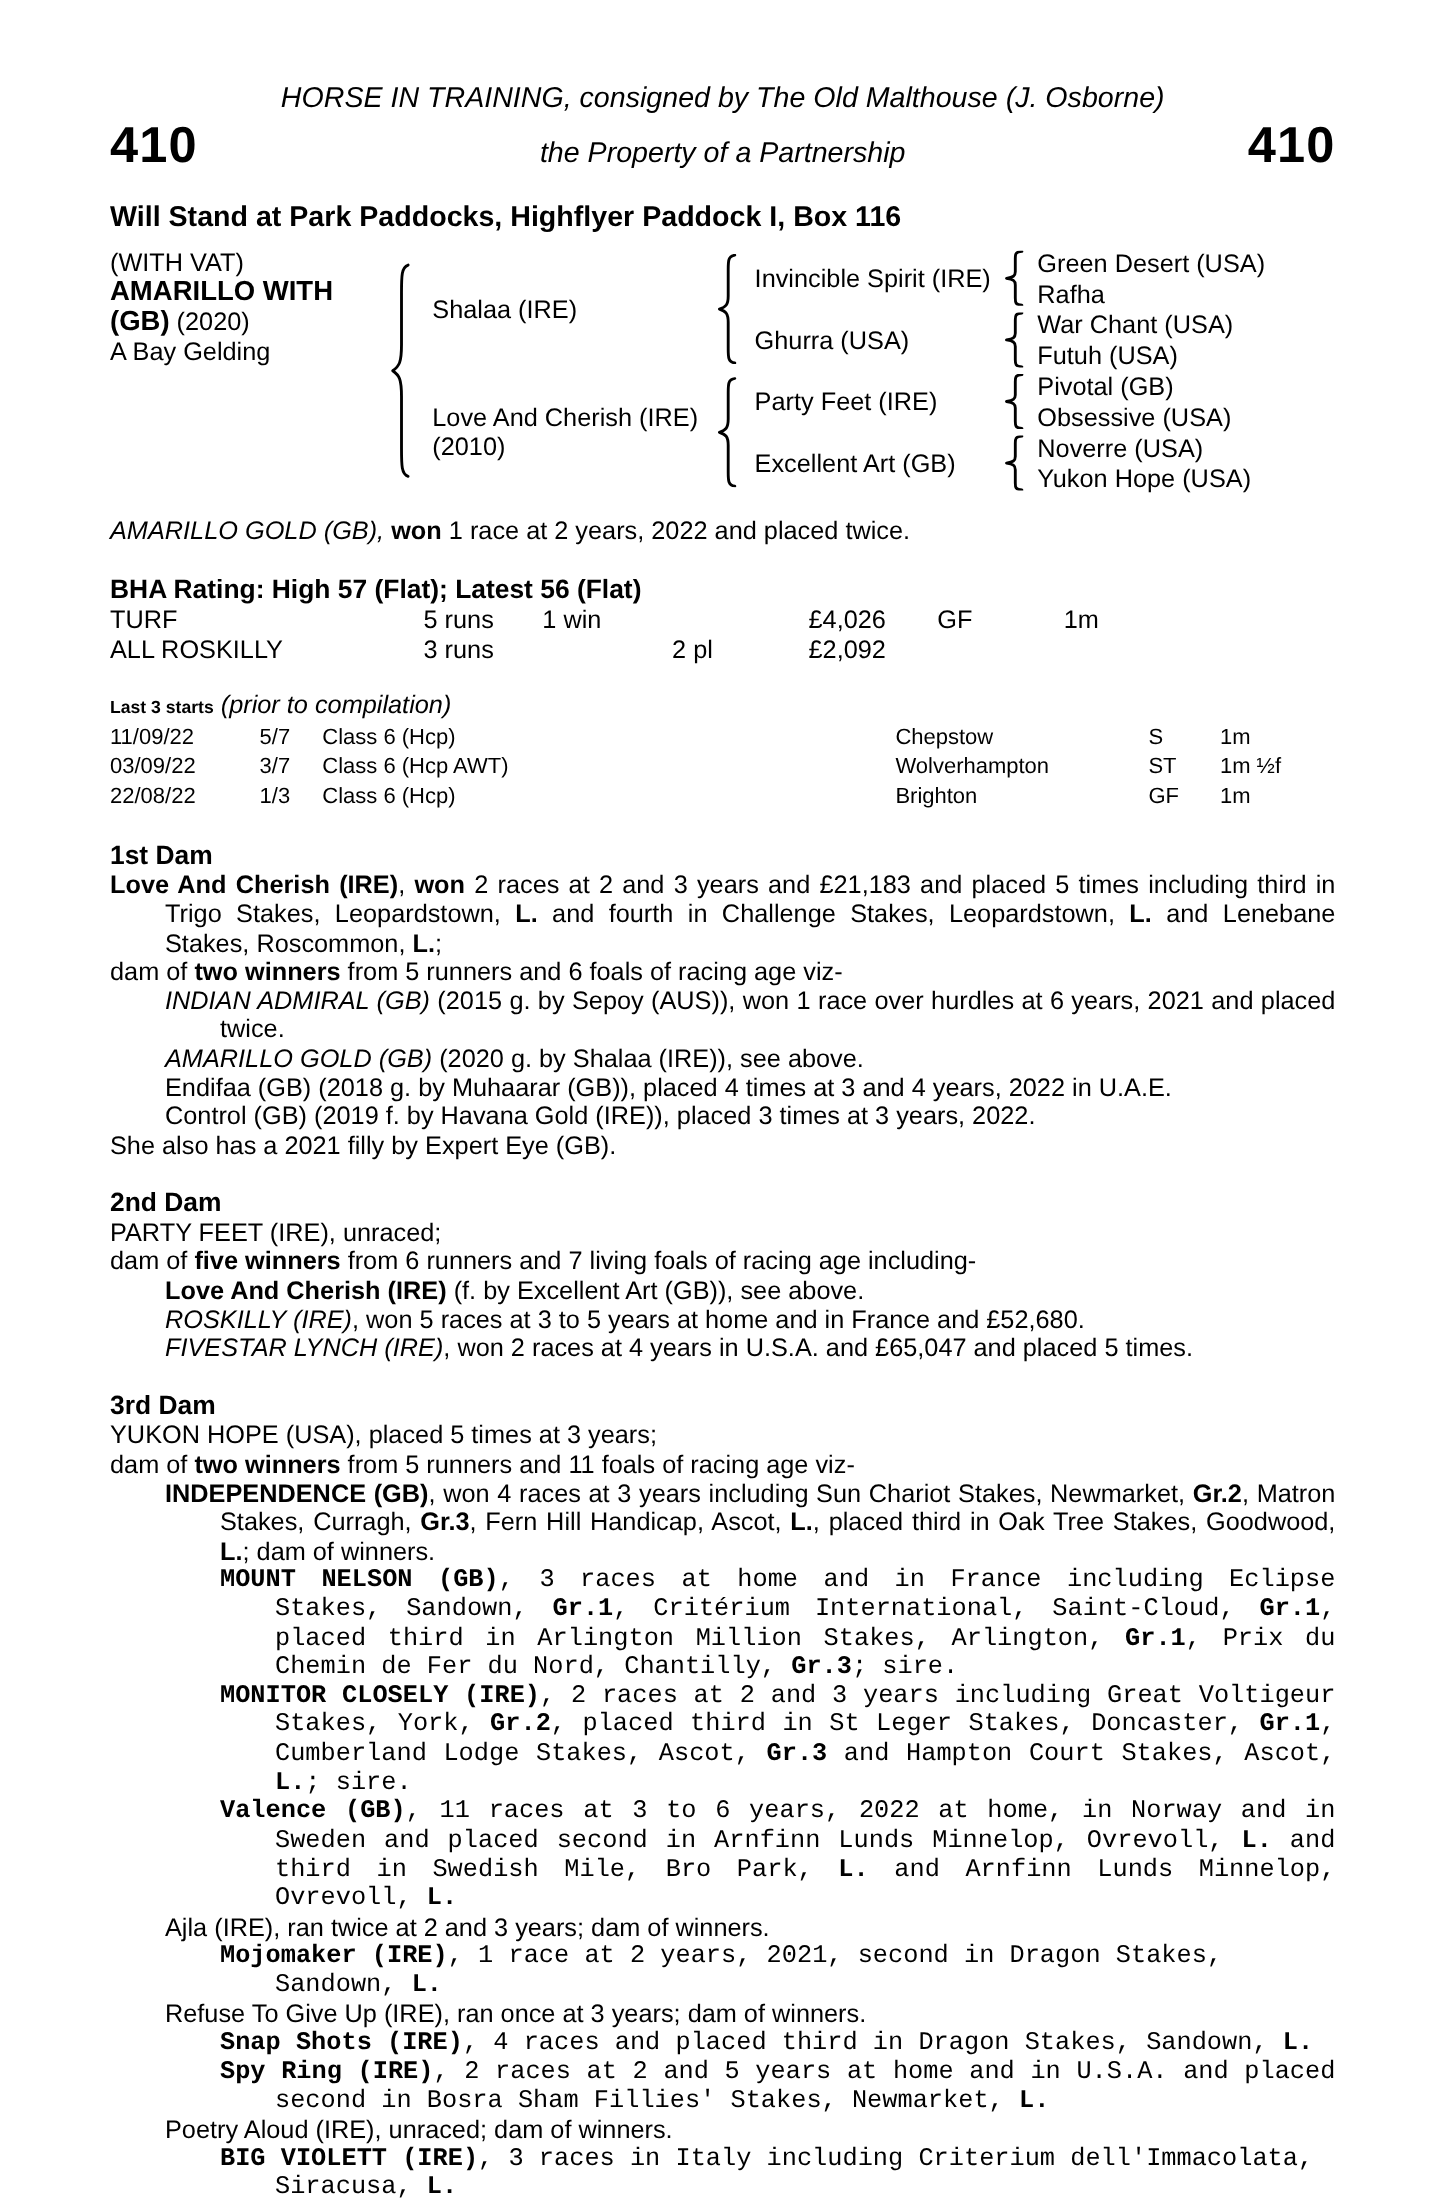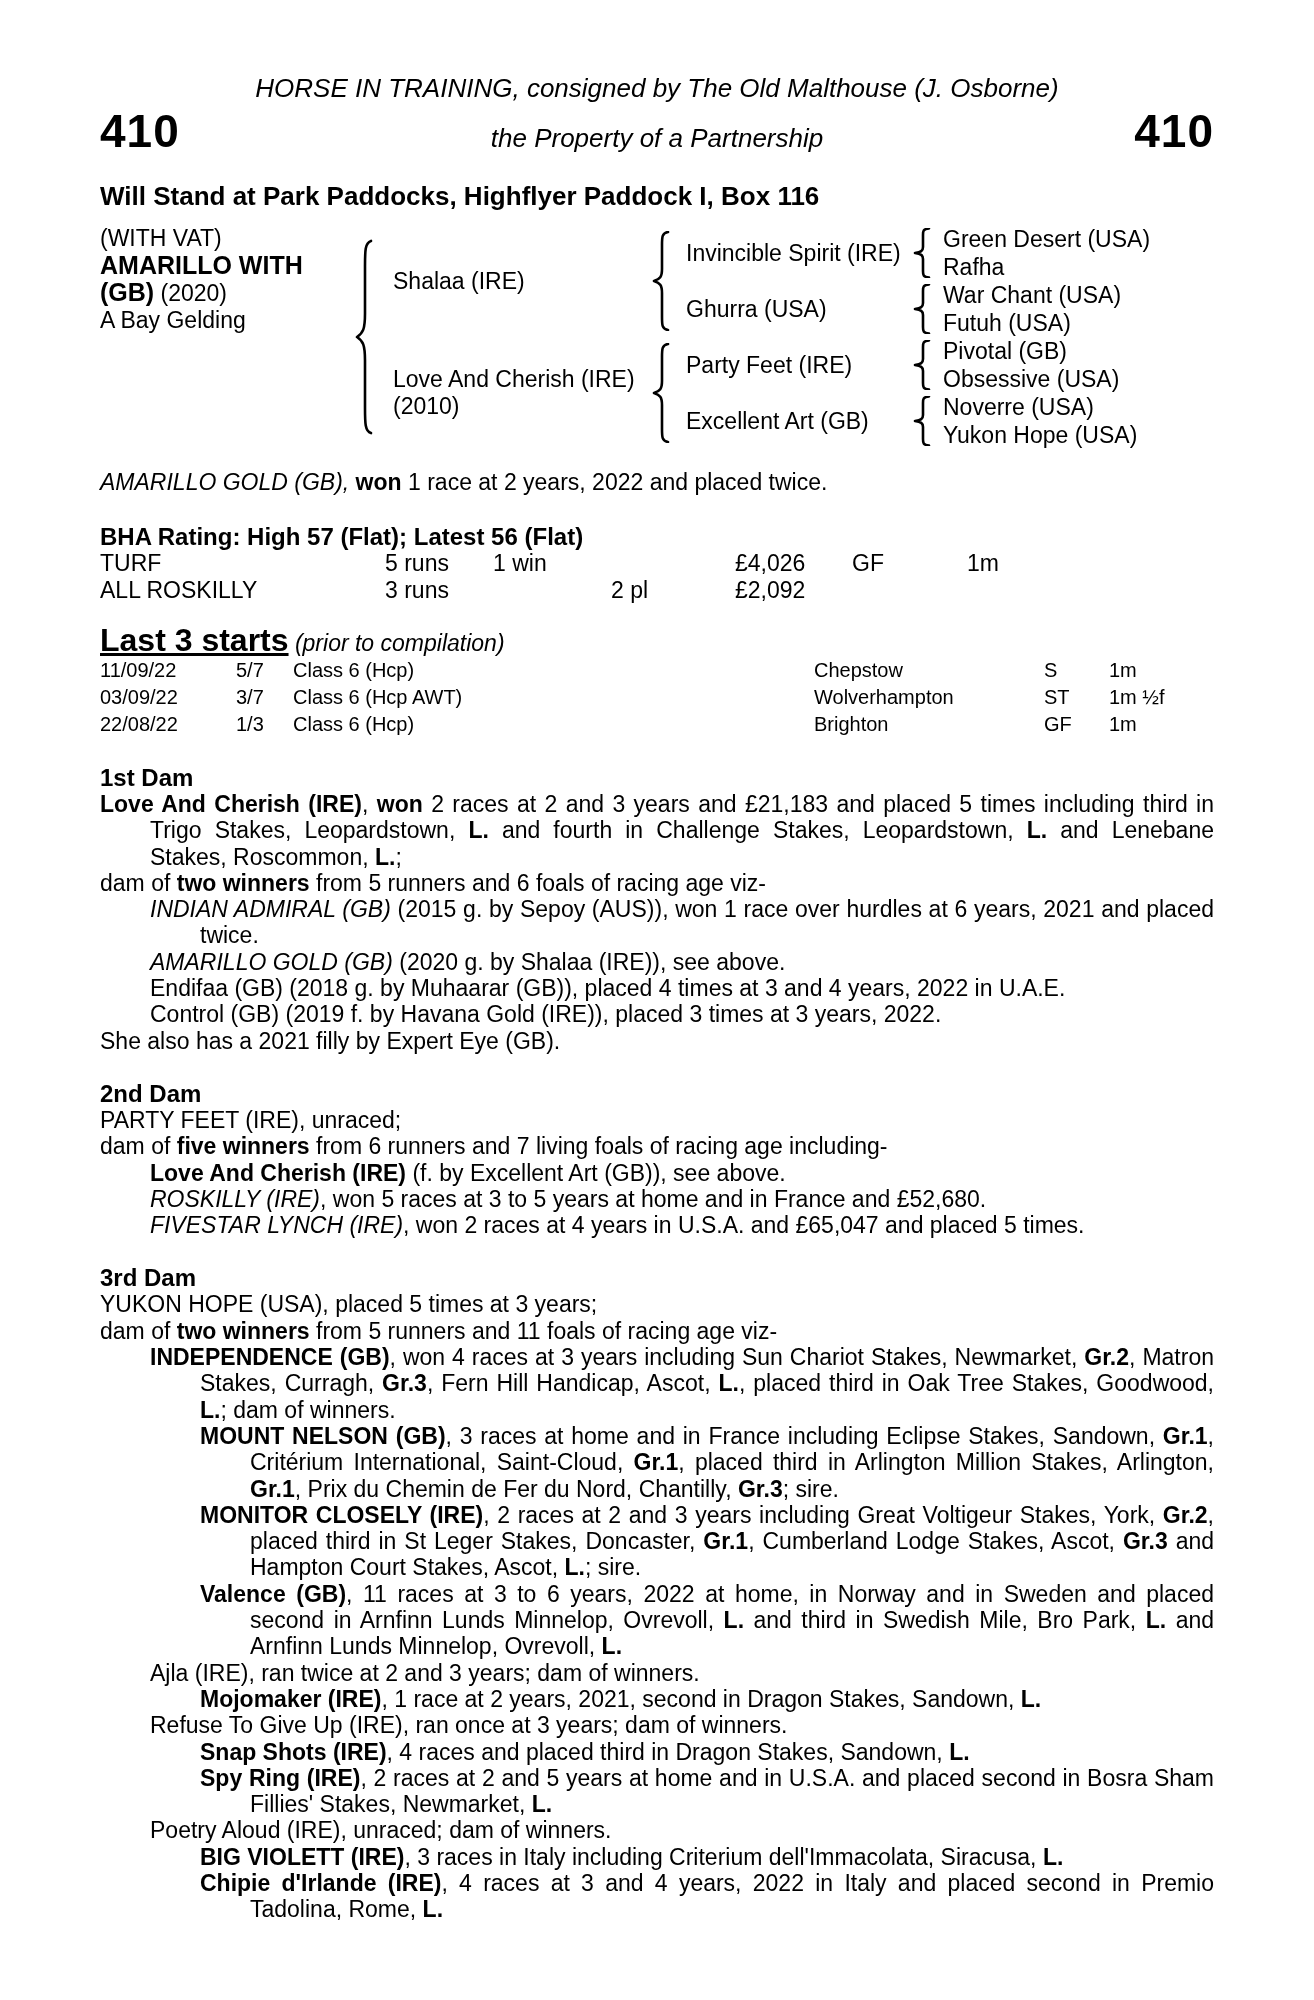--- a/index.html
+++ b/index.html
@@ -38,33 +38,33 @@
 
   
   .race-summary{margin-top:20px;font-size:23px;line-height:27px;}
   .bha-heading{margin-top:27px;font-weight:bold;font-size:24px;line-height:27px;}
   .stats-row{display:grid;grid-template-columns:285px 108px 118px 124px 117px 115px 1fr;
              font-size:23px;line-height:27px;}
 
   
   .last-starts{margin-top:23px;}
   .ls-title{font-size:23px;line-height:27px;}
-  .ls-title .t{font-weight:bold;font-size:32px;text-decoration:underline;}
+  .ls-title .t{font-weight:bold;font-size:16px;}
   .ls-title .n{font-style:italic;}
   .start-row{display:grid;grid-template-columns:136px 57px 521px 230px 65px 1fr;
              font-size:20px;line-height:27px;}
 
   
   .dam-section{margin-top:26px;}
   .dam-heading{font-weight:bold;font-size:24px;line-height:27px;}
   .para{margin:0;font-size:23px;line-height:26.3px;}
   .para.just{text-align:justify;}
   .lvl0{padding-left:50px;text-indent:-50px;}
   .lvl1{padding-left:100px;text-indent:-50px;}
-  .lvl2{padding-left:150px;text-indent:-50px;}
+  .lvl2{padding-left:150px;text-indent:-50px;font-family:Liberation Mono, monospace;}
 </style>
 </head>
 <body>
 
 <div class="page">
 
   <div class="consign-line">HORSE IN TRAINING, consigned by The Old Malthouse (J. Osborne)</div>
   <div class="lot-row">
     <div class="lot-number">410</div>
     <div class="property-line">the Property of a Partnership</div>

